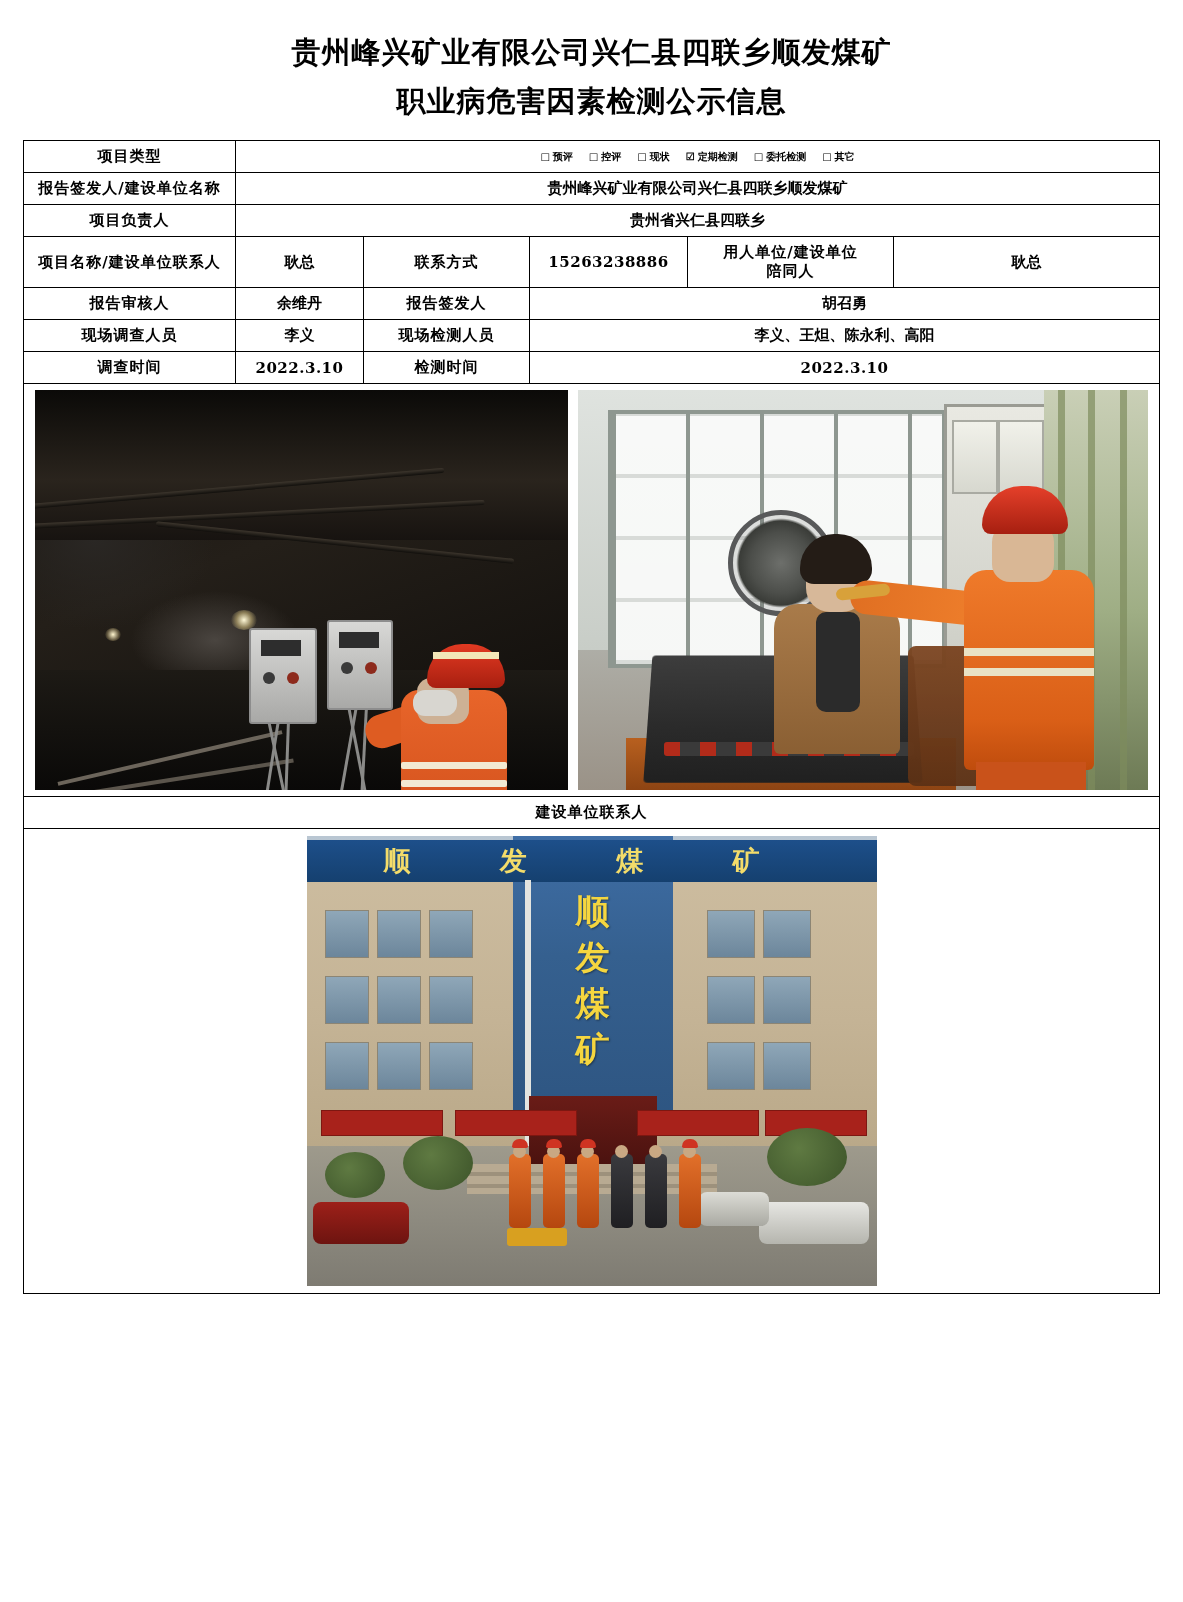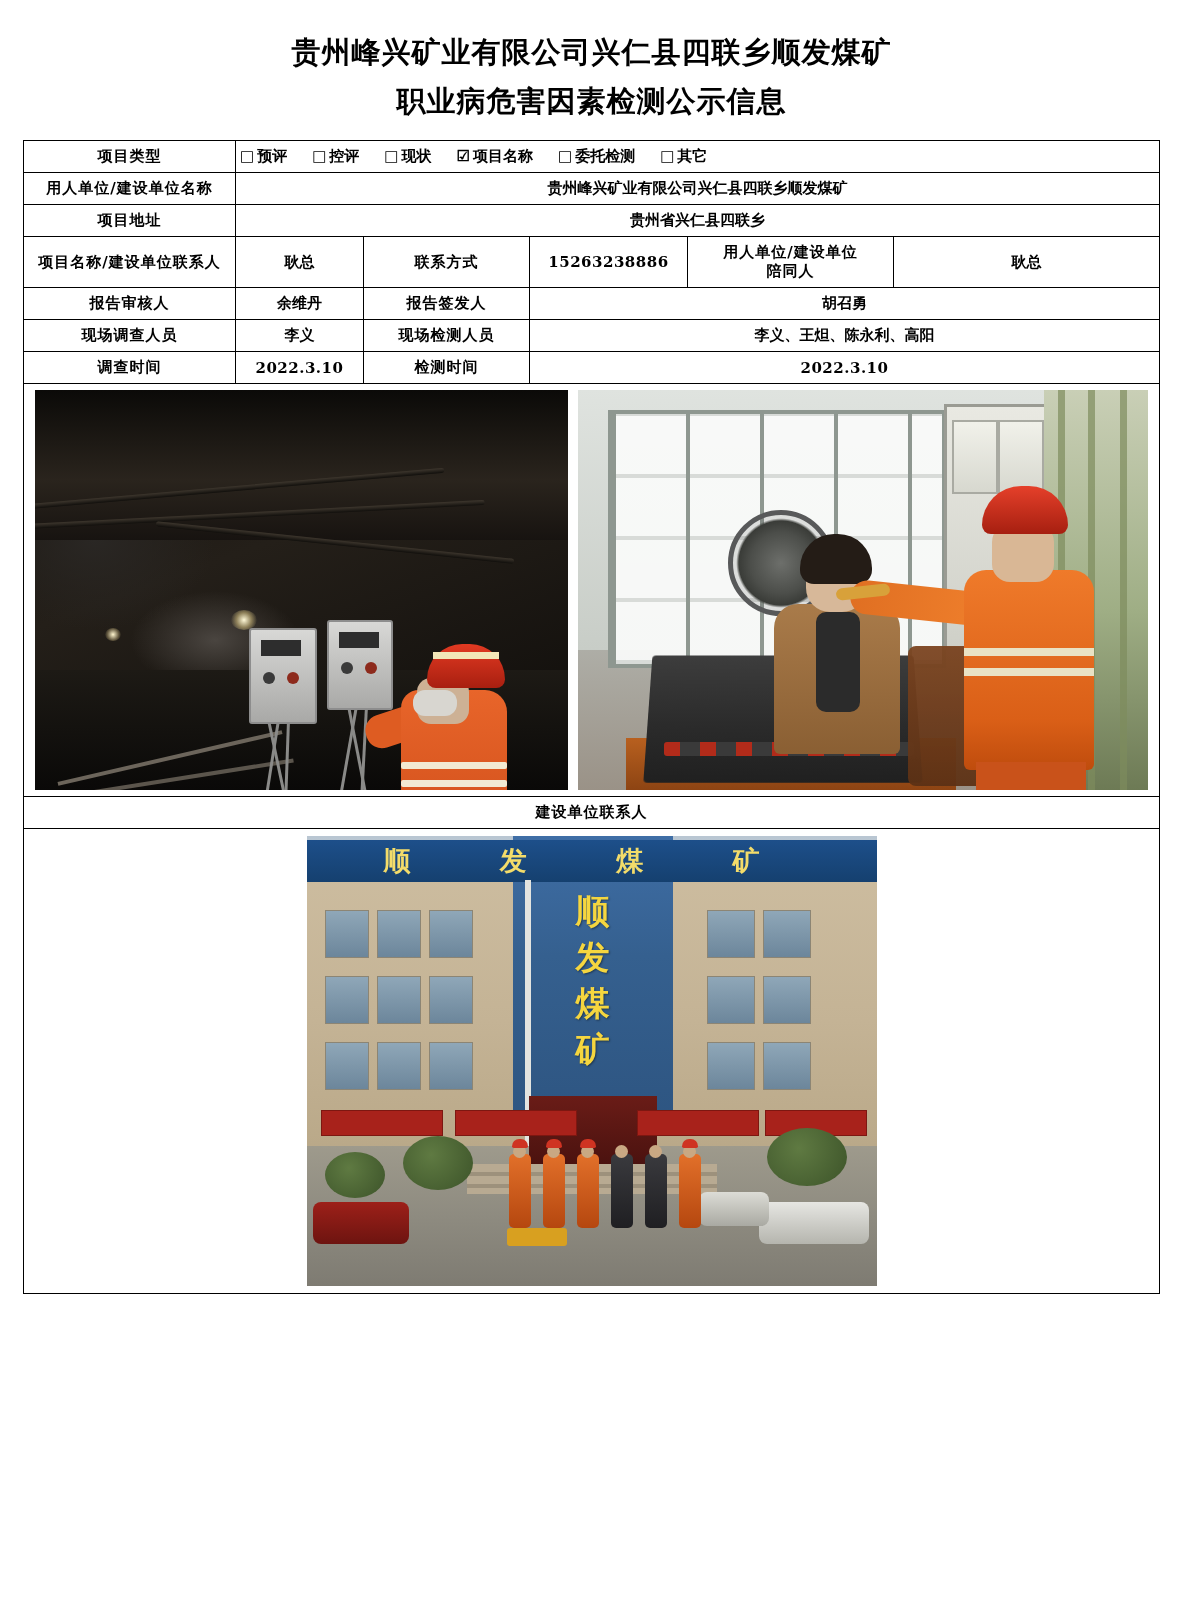--- a/index.html
+++ b/index.html
@@ -58,24 +58,24 @@
     height: 24px;
   }
   .code-val {
     font-family: "DejaVu Sans Mono", monospace;
     letter-spacing: 0.5px;
     font-size: 15px;
     font-weight: normal;
   }
   .type-opts {
     display: flex;
-    justify-content: flex-start;
+    justify-content: center;
     align-items: center;
-    gap: 25px;
-    font-size: 15px;
+    gap: 16px;
+    font-size: 10px;
     font-weight: bold;
   }
   .opt {
     white-space: nowrap;
   }
   .box {
     display: inline-block;
     margin-right: 3px;
   }
   .section-head {
@@ -370,35 +370,35 @@
 
     <tbody>
 
     <tr class="row-h">
       <td class="label">项目类型</td>
       <td colspan="5">
         <div class="type-opts">
           <span class="opt"><span class="box">□</span><span>预评</span></span>
           <span class="opt"><span class="box">□</span><span>控评</span></span>
           <span class="opt"><span class="box">□</span><span>现状</span></span>
-          <span class="opt"><span class="box">☑</span><span>项目名称</span></span>
+          <span class="opt"><span class="box">☑</span><span>定期检测</span></span>
           <span class="opt"><span class="box">□</span><span>委托检测</span></span>
           <span class="opt"><span class="box">□</span><span>其它</span></span>
         </div>
       </td>
     </tr>
 
     <tr class="row-h">
-      <td class="label">用人单位/建设单位名称</td>
+      <td class="label">报告签发人/建设单位名称</td>
       <td class="val" colspan="5">贵州峰兴矿业有限公司兴仁县四联乡顺发煤矿</td>
     </tr>
 
 
     <tr class="row-h">
-      <td class="label">项目地址</td>
+      <td class="label">项目负责人</td>
       <td class="val" colspan="5">贵州省兴仁县四联乡</td>
     </tr>
 
     <tr style="height:44px">
       <td class="label">项目名称/建设单位联系人</td>
       <td class="val">耿总</td>
       <td class="label" style="width:166px">联系方式</td>
       <td class="val code-val">15263238886</td>
       <td class="label" style="width:206px">
         <div>用人单位/建设单位</div>

